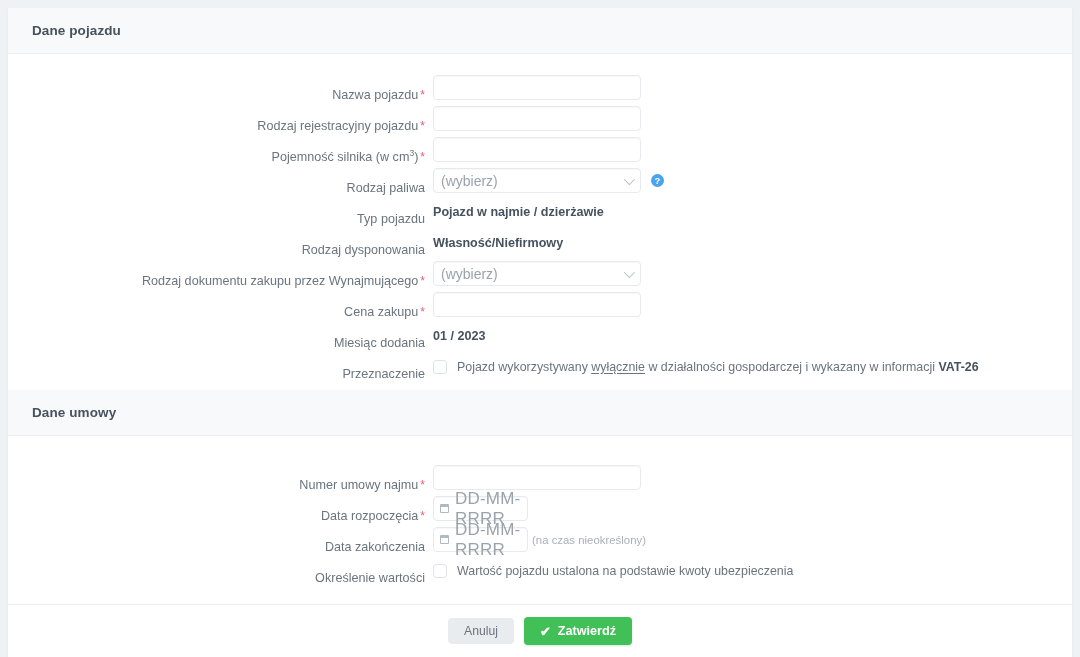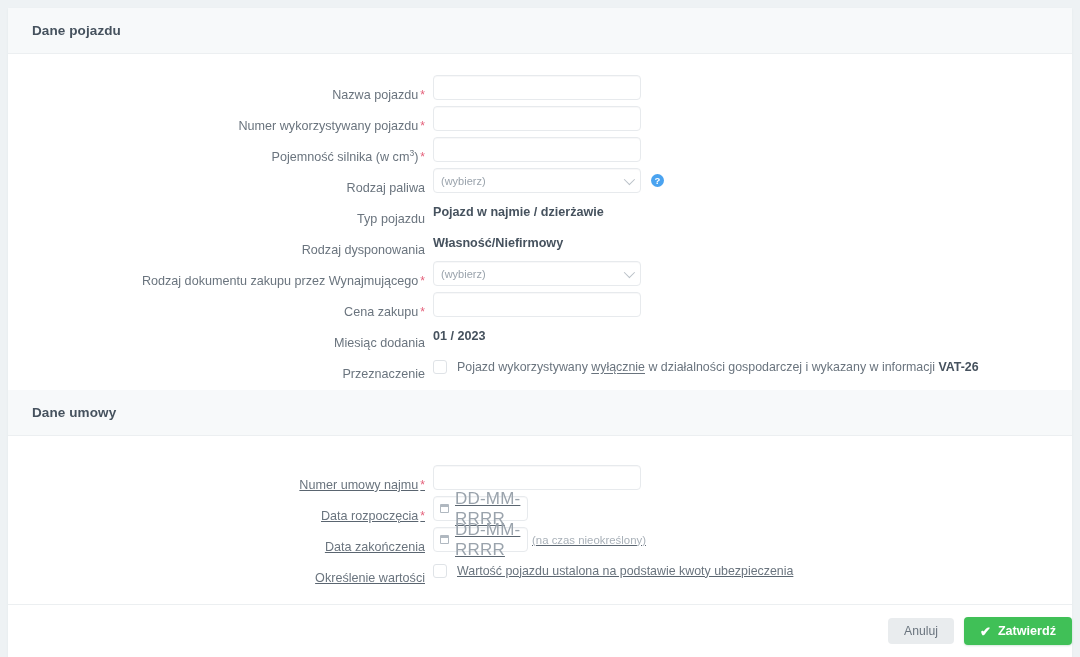--- a/index.html
+++ b/index.html
@@ -98,21 +98,21 @@
     border-radius: 4px;
     background: #fff;
     box-sizing: border-box;
     display: flex;
     align-items: center;
     padding: 0 7px;
     position: relative;
     box-shadow: 0 1px 1px rgba(20,40,60,0.03) inset;
   }
   .select-box .sel-val {
-    font-size: 11px;
+    font-size: 14px;
     color: #9aa3ac;
   }
   .chev {
     position: absolute;
     right: 8px;
     top: 50%;
     width: 7px;
     height: 7px;
     margin-top: -4px;
     border-right: 1.3px solid #b9c0c7;
@@ -199,21 +199,21 @@
     color: #a8b0b8;
     margin-left: 4px;
   }
 
   
   .footer {
     border-top: 1px solid #eceff1;
     height: 52px;
     display: flex;
     align-items: center;
-    justify-content: flex-end;
+    justify-content: center;
     gap: 10px;
     background: #fff;
   }
   .btn {
     border: none;
     border-radius: 4px;
     cursor: pointer;
     font-family: "Liberation Sans", sans-serif;
     display: inline-flex;
     align-items: center;
@@ -255,21 +255,21 @@
     <div class="section-body">
 
       <div class="row">
         <div class="label"><span>Nazwa pojazdu</span><span class="req">*</span></div>
         <div class="field">
           <div class="txt-input"></div>
         </div>
       </div>
 
       <div class="row">
-        <div class="label"><span>Numer wykorzystywany pojazdu</span><span class="req">*</span></div>
+        <div class="label"><span>Rodzaj rejestracyjny pojazdu</span><span class="req">*</span></div>
         <div class="field">
           <div class="txt-input"></div>
         </div>
       </div>
 
       <div class="row">
         <div class="label"><span>Pojemność silnika (w cm</span><sup>3</sup><span>)</span><span class="req">*</span></div>
         <div class="field">
           <div class="txt-input"></div>
         </div>
@@ -331,21 +331,21 @@
           <span class="cb-text"><span>Pojazd wykorzystywany </span><span class="u-dotted">wyłącznie</span><span> w działalności gospodarczej i wykazany w informacji </span><span class="b">VAT-26</span></span>
         </div>
       </div>
 
     </div>
 
     <div class="section-header">
       <span class="title">Dane umowy</span>
     </div>
 
-    <div class="section-body" style="padding-top:26px;padding-bottom:18px;text-decoration:underline;">
+    <div class="section-body" style="padding-top:26px;padding-bottom:18px;">
 
       <div class="row">
         <div class="label"><span>Numer umowy najmu</span><span class="req">*</span></div>
         <div class="field">
           <div class="txt-input"></div>
         </div>
       </div>
 
       <div class="row">
         <div class="label"><span>Data rozpoczęcia</span><span class="req">*</span></div>

